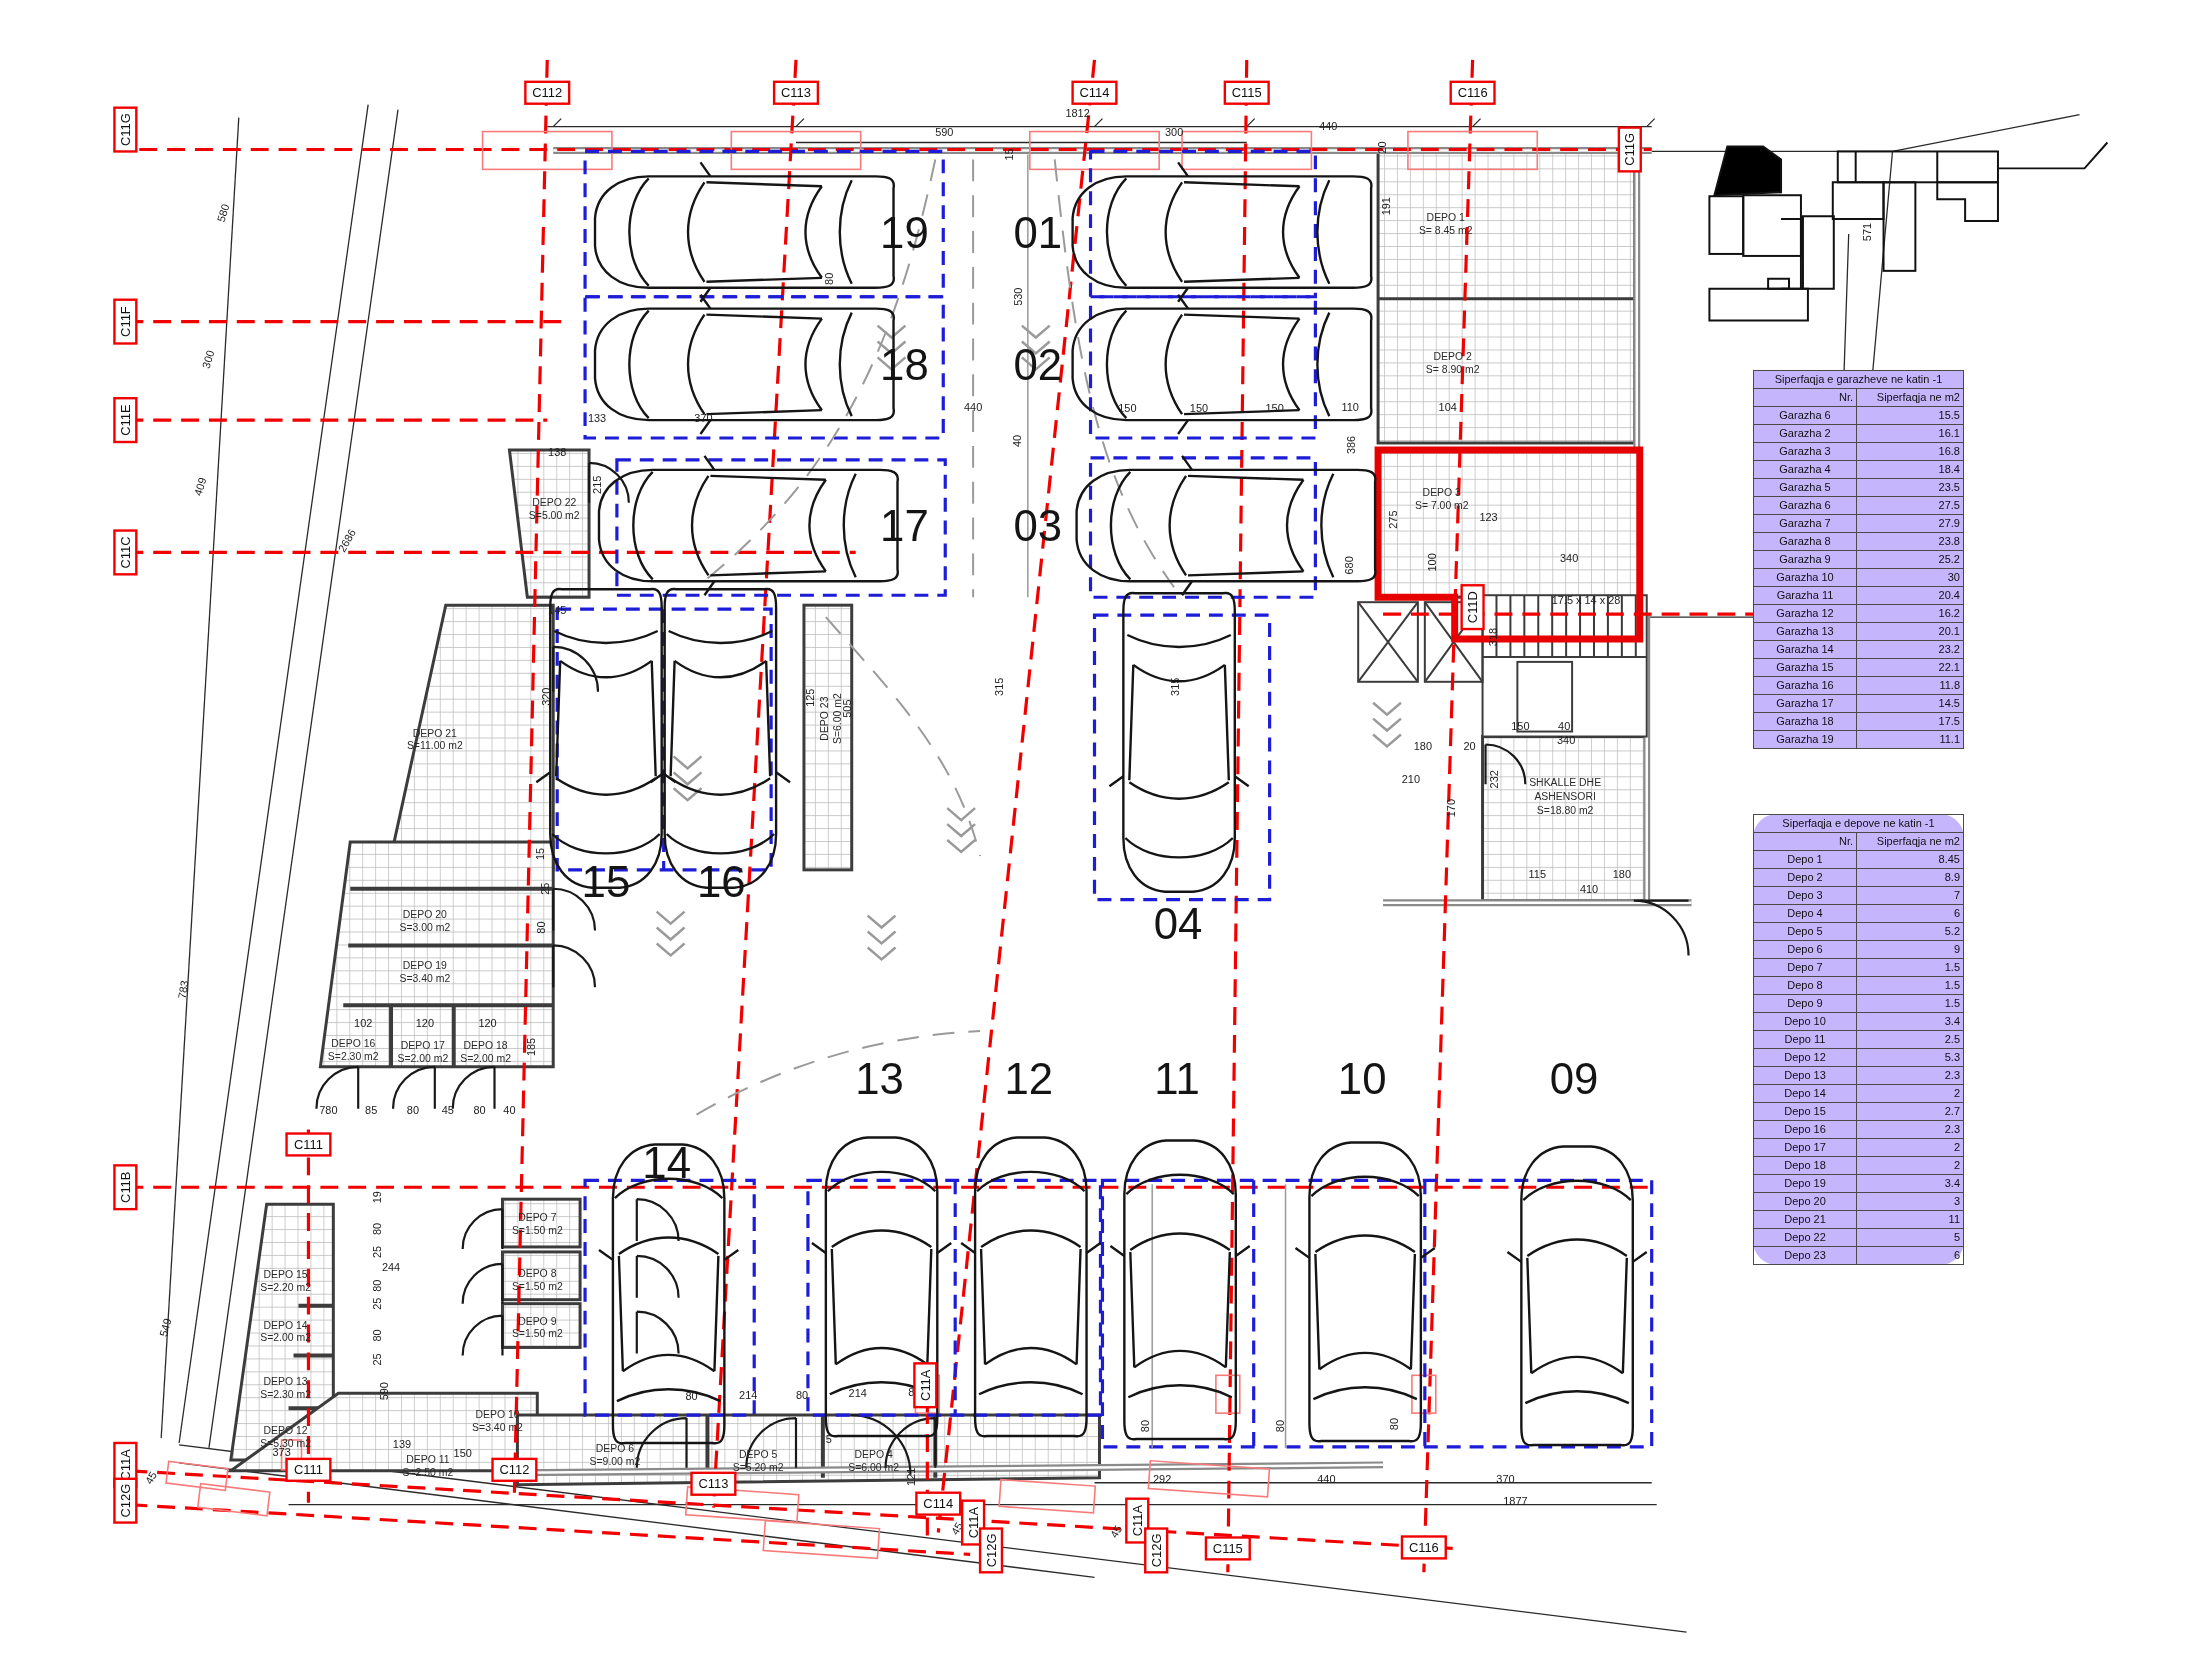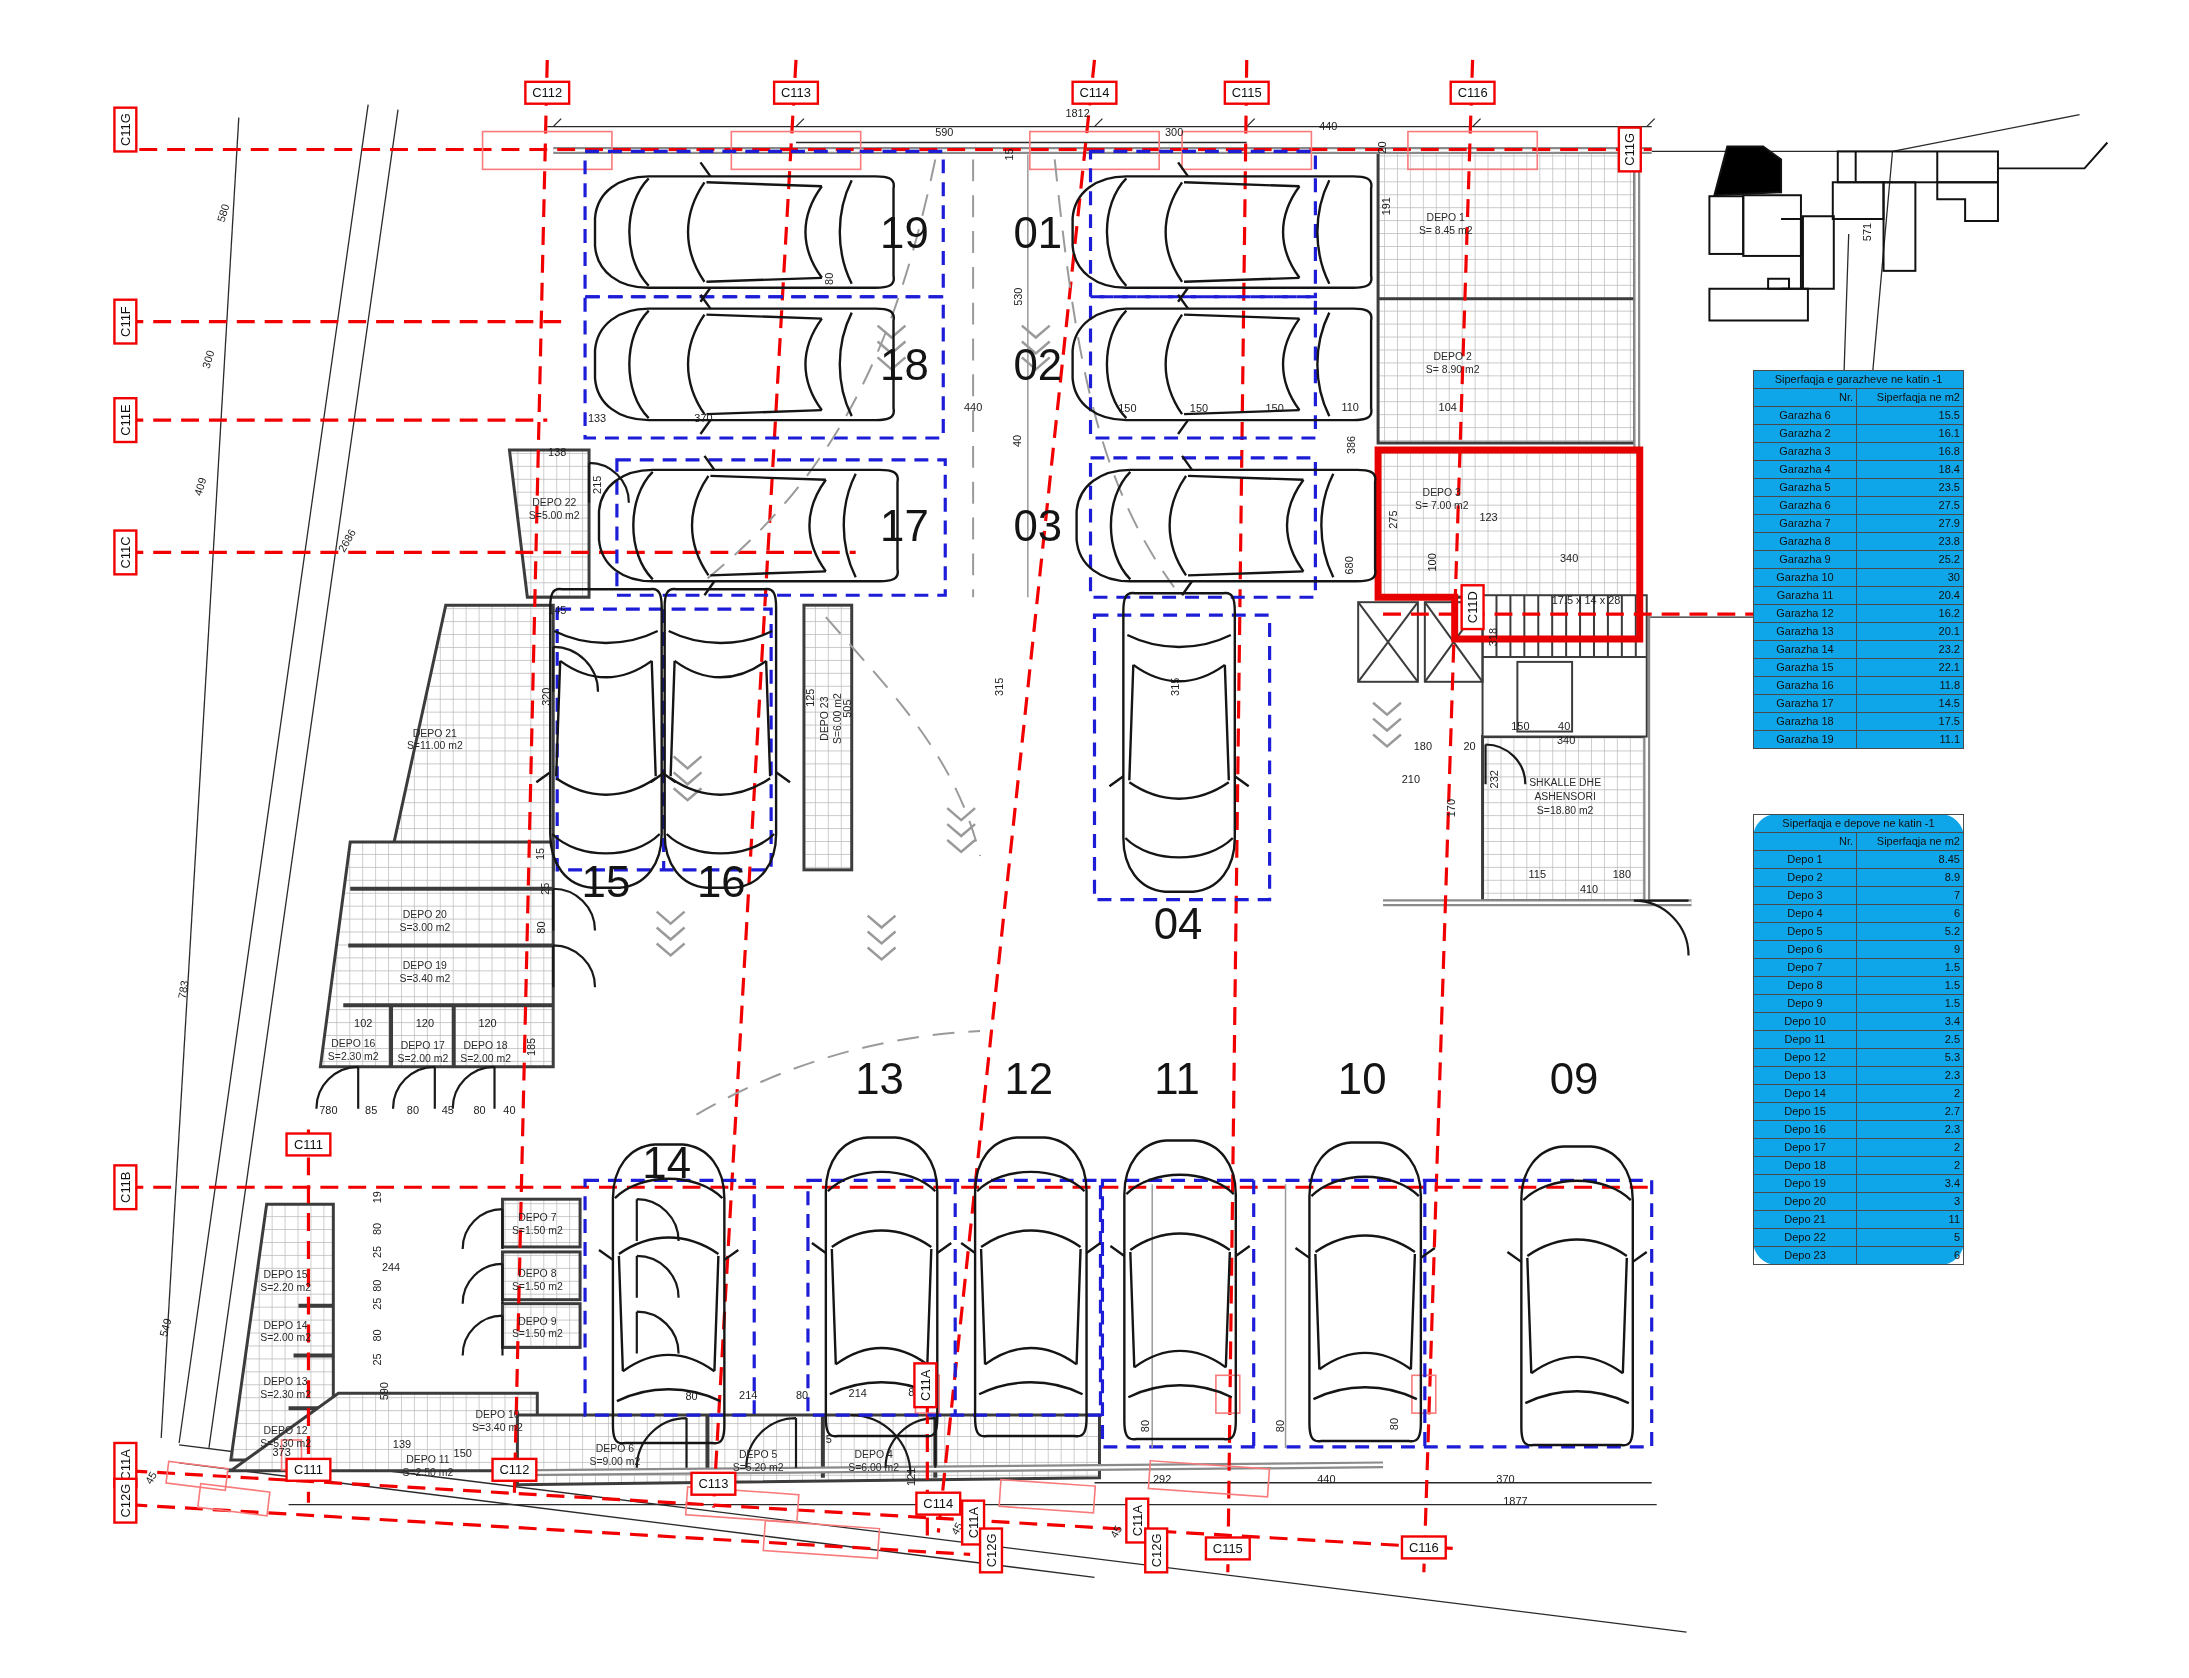--- a/index.html
+++ b/index.html
@@ -1,20 +1,20 @@
 <!DOCTYPE html>
 <html><head>
 <meta charset="utf-8">
 <style>
   html,body{margin:0;padding:0;background:#ffffff;width:2189px;height:1679px;
     font-family:"Liberation Sans","DejaVu Sans",sans-serif;}
   #stage{position:relative;width:2189px;height:1679px;overflow:hidden;background:#fff;}
   #plan{position:absolute;left:0;top:0;}
   
-  .area-table{position:absolute;border-collapse:collapse;background:#0ea5e9;
+  .area-table{position:absolute;border-collapse:collapse;background:#c4b5fd;
     font-size:11px;color:#111;table-layout:fixed;}
   .area-table th,.area-table td{border:1px solid #4a4a4a;height:17px;line-height:17px;
     padding:0 3px;font-weight:normal;white-space:nowrap;overflow:hidden;}
   .area-table .tbl-title{text-align:center;font-size:11px;}
   .area-table .col-nr{width:96px;text-align:right;}
   .area-table .col-m2{width:100px;text-align:right;}
   .area-table td.nr{text-align:center;}
   .area-table td.m2{text-align:right;}
   #garage-table{left:1753px;top:370px;}
   #depo-table{left:1753px;top:814px;border-radius:24px;}

